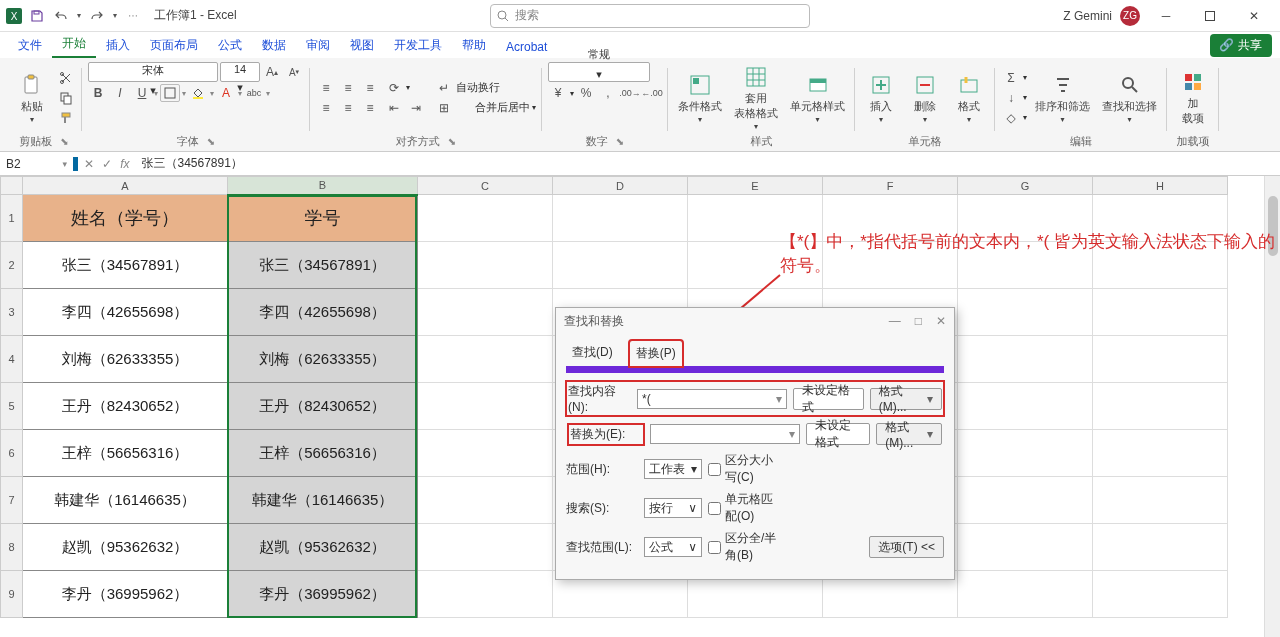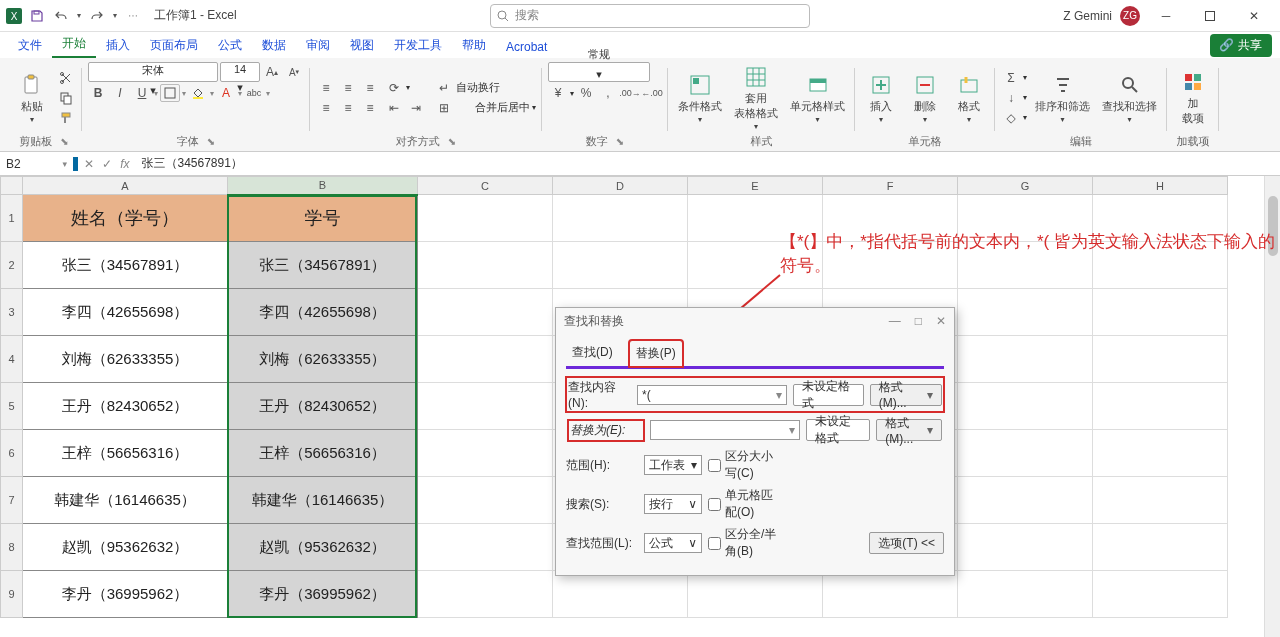--- a/index.html
+++ b/index.html
@@ -52,21 +52,21 @@
     td.cell { border:1px solid #ddd; height:47px; font-size:15px; text-align:center; color:#222; background:#fff;}
     td.hdrcell { background:#e8b28a; font-size:18px; font-weight:500; border:1px solid #888;}
     td.datacell-a { border:1px solid #888; background:#fff;}
     td.datacell-b { border:1px solid #888; background:#d5d5d5;}
     .sel-range { position:absolute; border:2px solid #1a7f37; pointer-events:none;}
     
     .dialog { position:absolute; left:555px; top:307px; width:400px; background:#f7f7f7; border:1px solid #aaa; box-shadow:3px 3px 10px rgba(0,0,0,.25); font-size:12px;}
     .dlg-title { height:26px; display:flex; align-items:center; justify-content:space-between; padding:0 8px; font-size:12px; color:#555;}
     .dlg-title .r { display:flex; gap:14px; color:#888;}
     .dlg-body { padding:6px 10px 10px;}
-    .dlg-tabs { display:flex; gap:10px; border-bottom:3px solid #6d28d9; margin-bottom:8px;}
+    .dlg-tabs { display:flex; gap:10px; border-bottom:7px solid #6d28d9; margin-bottom:8px;}
     .dlg-tab { padding:4px 6px; font-size:12px; color:#333; cursor:default;}
     .dlg-tab.active { border:1px solid #ccc; border-bottom:1px solid #f7f7f7; margin-bottom:-1px; border-radius:3px 3px 0 0;}
     .formrow { display:flex; align-items:center; gap:6px; margin:5px 0;}
     .formrow label { width:72px; font-size:12px;}
     .combo { flex:0 0 150px; height:20px; border:1px solid #999; background:#fff; display:flex; align-items:center; justify-content:space-between; padding:0 4px;}
     .btn-s { height:22px; padding:0 8px; border:1px solid #999; background:#efefef; font-size:12px; display:flex; align-items:center; border-radius:2px;}
     .btn-s.drop::after{content:" ▾"; color:#666; margin-left:4px;}
     .dlg-btns { display:flex; justify-content:flex-start; gap:10px; margin-top:12px;}
     .hl { outline:2px solid #d62c2c; outline-offset:-1px;}
     
@@ -604,21 +604,21 @@
     <div class="formrow hl" style="padding:2px;">
       <label>查找内容(N):</label>
       <div class="combo">
           <span>*(</span>
           <span style="color:#888;">▾</span>
         </div>
       <div class="btn-s" style="background:#fff;">未设定格式</div>
       <div class="btn-s drop">格式(M)...</div>
     </div>
     <div class="formrow" style="padding:2px;">
-      <div class="hl" style="display:flex;align-items:center;gap:6px;padding:2px;font-style:italic;">
+      <div class="hl" style="display:flex;align-items:center;gap:6px;padding:2px;">
         <label>替换为(E):</label>
       </div>
       <div class="combo">
           <span></span>
           <span style="color:#888;">▾</span>
         </div>
       <div class="btn-s" style="background:#fff;">未设定格式</div>
       <div class="btn-s drop">格式(M)...</div>
     </div>
     <div class="formrow">

